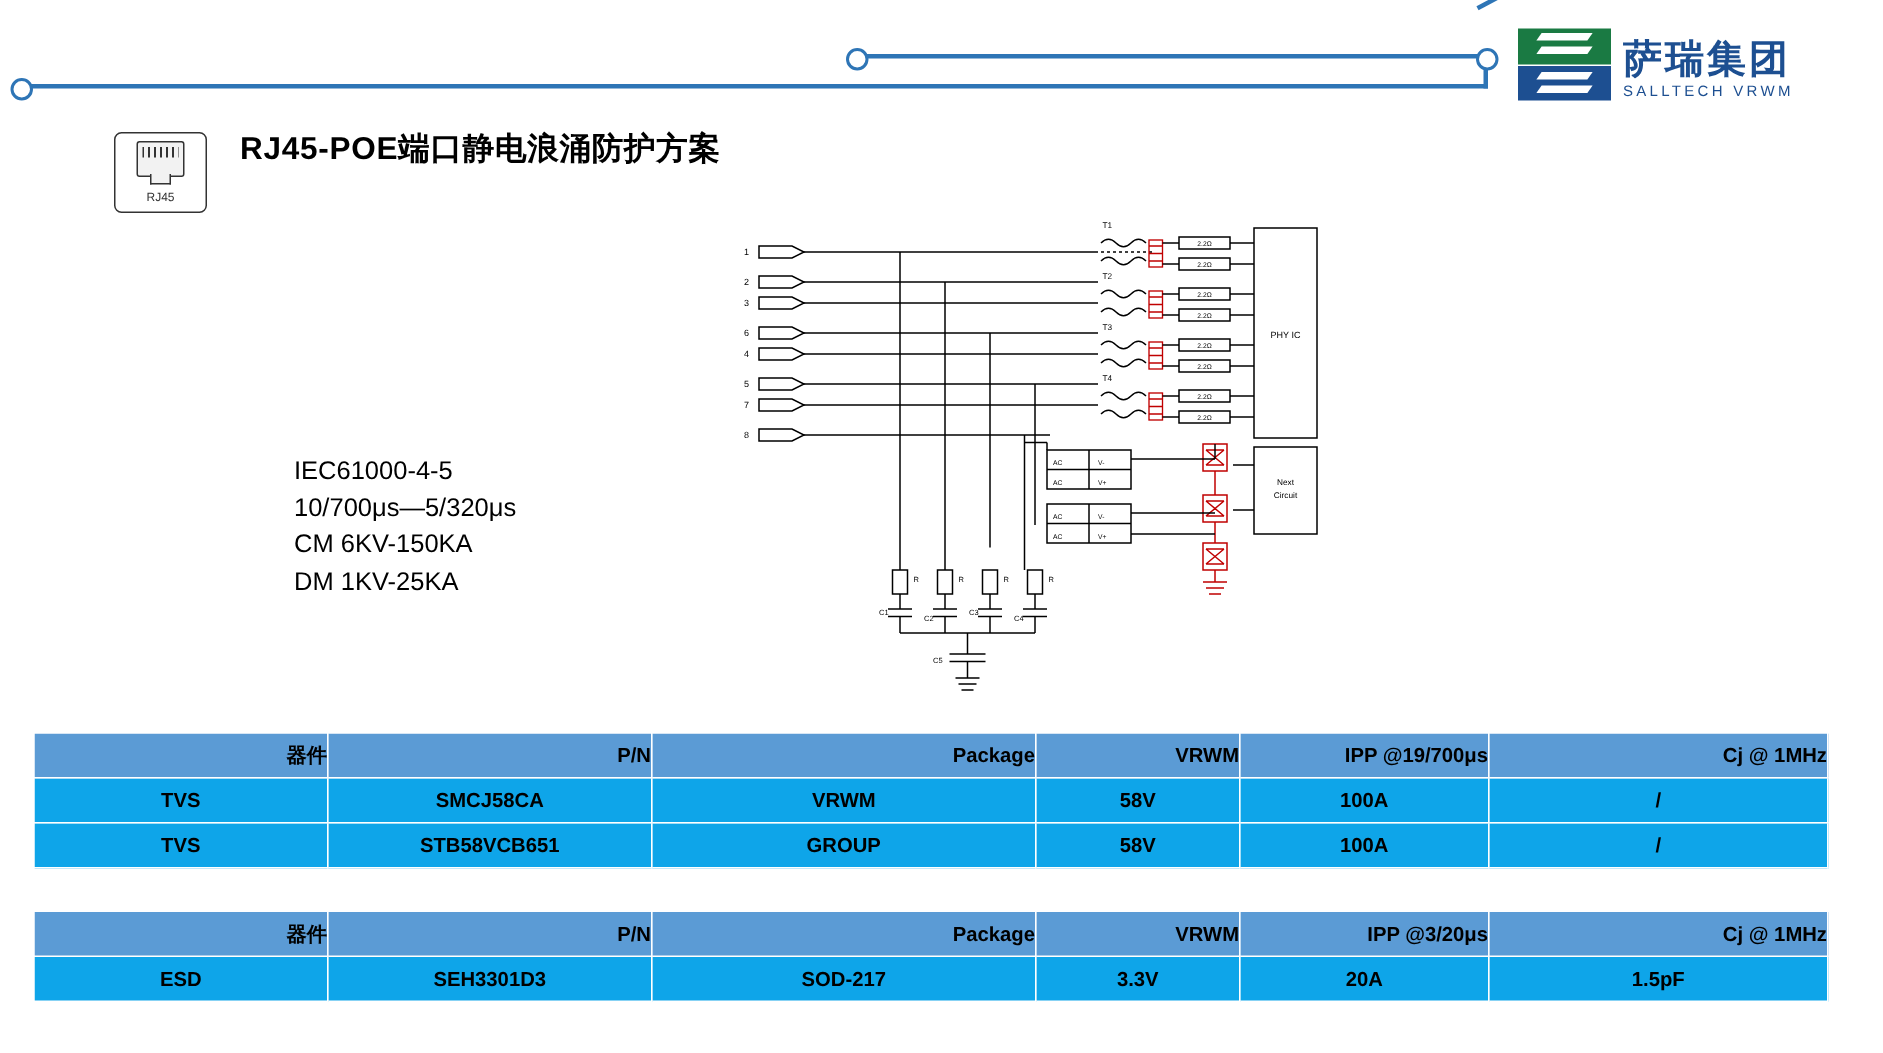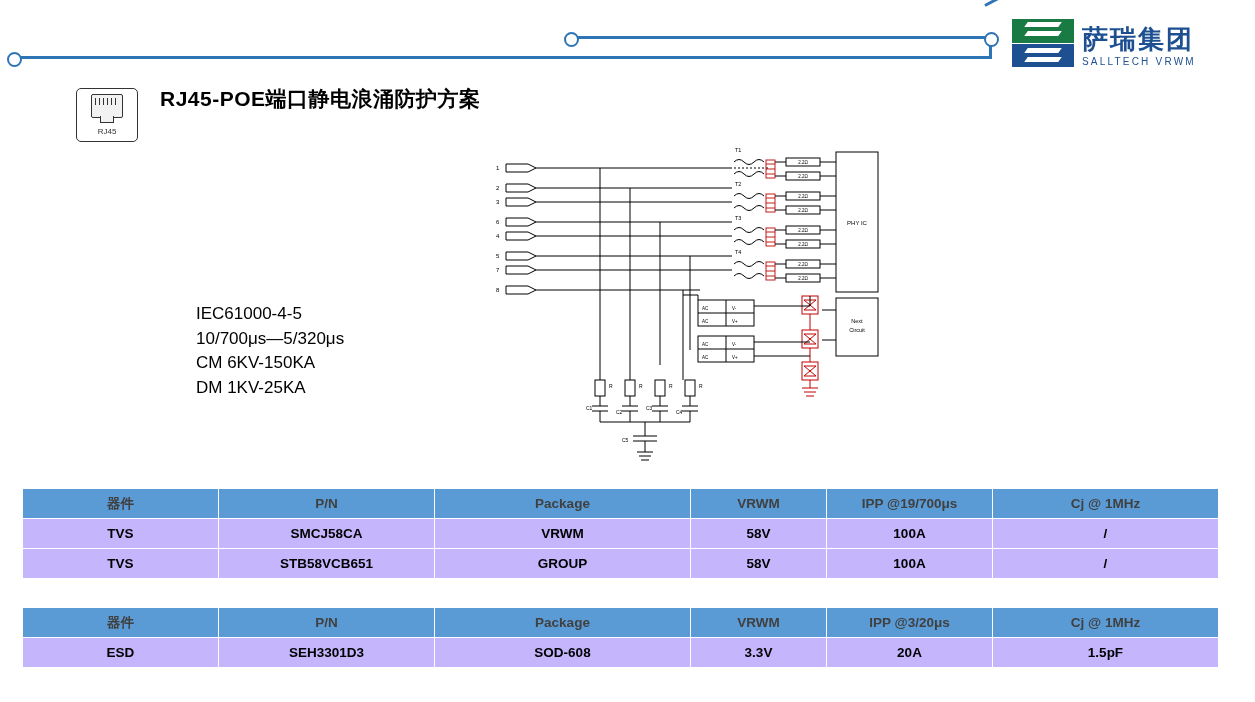--- a/index.html
+++ b/index.html
@@ -215,24 +215,25 @@
   .table th, .table td {
     border: 1px solid #ffffff;
     text-align: center;
     font-size: 13.5px;
     font-weight: bold;
     height: 29px;
     padding: 0;
   }
   .table th {
     background: #5b9bd5;
-    color: #404040;
+    color: #000000;
+    text-align: right;
   }
   .table td {
-    background: #c4b5fd;
+    background: #0ea5e9;
     color: #000000;
     border: 1px solid #ffffff;
     text-align: center;
   }
   .col-1 { width: 196px; }
   .col-2 { width: 216px; }
   .col-3 { width: 256px; }
   .col-4 { width: 136px; }
   .col-5 { width: 166px; }
   .col-6 { width: 226px; }
@@ -547,19 +548,19 @@
       <th>Package</th>
       <th>VRWM</th>
       <th>IPP @3/20μs</th>
       <th>Cj @ 1MHz</th>
     </tr>
   </thead>
   <tbody>
     <tr>
       <td>ESD</td>
       <td>SEH3301D3</td>
-      <td>SOD-608</td>
+      <td>SOD-217</td>
       <td>3.3V</td>
       <td>20A</td>
       <td>1.5pF</td>
     </tr>
   </tbody>
 </table>
 
 </body></html>

